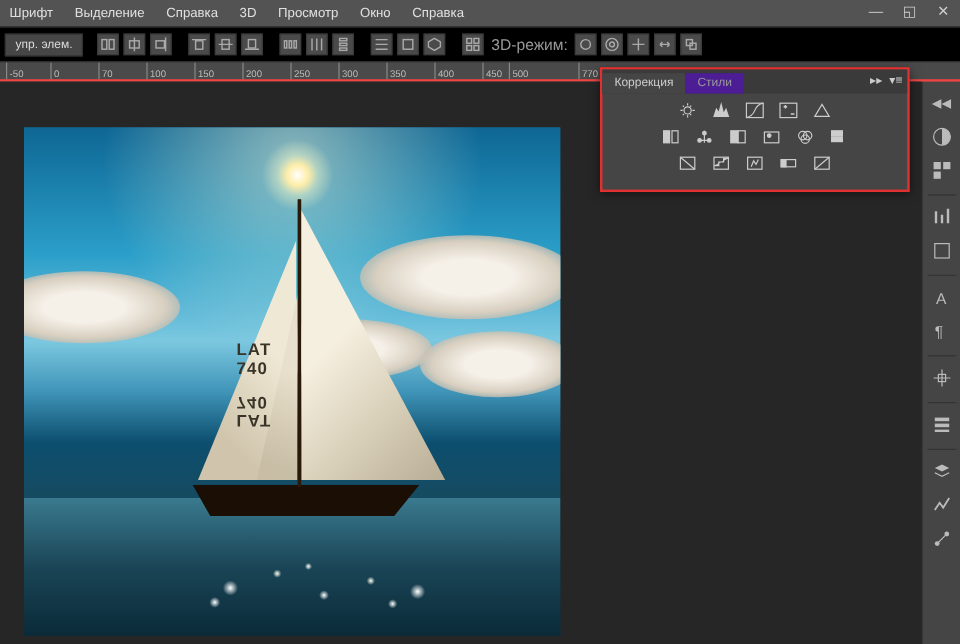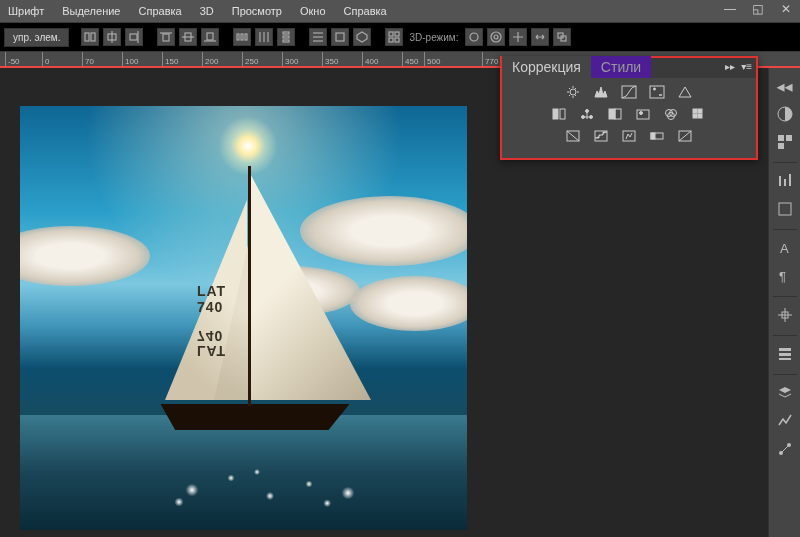--- a/index.html
+++ b/index.html
@@ -6,21 +6,21 @@
 body{background:#535353;width:800px;height:537px;overflow:hidden;position:relative}
 .menubar{background:#535353;height:22px;display:flex;align-items:center;padding:0 8px;font-size:11px;color:#e0e0e0}
 .menubar span{margin-right:18px;cursor:default}
 .window-controls{position:absolute;right:6px;top:2px;display:flex;gap:12px}
 .window-controls div{width:16px;height:14px;display:flex;align-items:center;justify-content:center;color:#ccc;font-size:12px;cursor:pointer}
 .options-bar{background:#000000;height:30px;border-top:1px solid #3a3a3a;border-bottom:1px solid #3a3a3a;display:flex;align-items:center;padding:0 4px;position:relative}
 .opt-label{background:#464646;color:#ddd;font-size:10px;padding:3px 8px;border:1px solid #333;margin-right:12px}
 .opt-group{display:flex;gap:4px;margin-right:14px}
 .opt-btn{width:18px;height:18px;background:#4a4a4a;border:1px solid #3a3a3a;display:flex;align-items:center;justify-content:center;color:#aaa;font-size:10px;cursor:pointer}
 .opt-btn svg{width:12px;height:12px;stroke:#aaa;fill:none;stroke-width:1.2}
-.mode3d{color:#999;font-size:10px;margin:12px 6px}
+.mode3d{color:#999;font-size:13px;margin:12px 6px}
 .workspace-dd{position:absolute;right:10px;top:4px;background:#3a3a3a;color:#ccc;font-size:10px;padding:3px 18px 3px 8px;border:1px solid #2a2a2a;width:140px}
 .workspace-dd:after{content:"▾";position:absolute;right:4px;top:2px;color:#999}
 .ruler-h{background:#4a4a4a;height:16px;border-bottom:2px solid #ef4444;position:relative;overflow:hidden}
 .ruler-h .tick{position:absolute;top:0;height:16px;border-left:1px solid #888;padding-left:2px;font-size:8px;color:#bbb;line-height:20px}
 .main{display:flex;height:469px;background:#262626}
 .canvas-area{flex:1;background:#262626;position:relative;overflow:hidden}
 .canvas{position:absolute;left:20px;top:38px;width:447px;height:424px;background:linear-gradient(180deg,#0e6694 0%,#2b9fc9 25%,#7cc8e0 42%,#3f94b8 52%,#0c4e6e 62%,#1a4a5a 78%,#05283a 100%);overflow:hidden}
 .sun{position:absolute;left:198px;top:10px;width:60px;height:60px;background:radial-gradient(circle,#fff 0%,#ffeeaa 20%,rgba(255,255,200,0.4) 40%,transparent 70%)}
 .sunburst{position:absolute;left:0;top:0;width:100%;height:250px;background:radial-gradient(ellipse at 50% 10%,rgba(255,255,220,0.5) 0%,transparent 50%)}
 .cloud{position:absolute;background:radial-gradient(ellipse,#f5f0e8 30%,#d8cfc0 60%,rgba(180,170,155,0.6) 80%,transparent 100%);border-radius:50%}
@@ -36,21 +36,21 @@
 .jib{position:absolute;left:145px;bottom:130px;width:82px;height:200px;background:linear-gradient(225deg,#efe8d5 40%,#d0c5ac 80%);clip-path:polygon(100% 0%,100% 100%,0% 100%)}
 .staysail{position:absolute;left:194px;bottom:130px;width:34px;height:155px;background:linear-gradient(200deg,#e8e0cc 40%,#c8bda5 90%);clip-path:polygon(100% 0%,100% 100%,0% 100%)}
 .sailtxt{position:absolute;left:177px;bottom:215px;font-size:14px;font-weight:bold;color:#3a3428;line-height:1.1;letter-spacing:1px}
 .sailtxt2{position:absolute;left:177px;bottom:172px;font-size:14px;font-weight:bold;color:#3a3428;transform:scaleY(-1);line-height:1.1;letter-spacing:1px}
 .right-dock{width:32px;background:#454545;border-left:1px solid #333;display:flex;flex-direction:column;align-items:center;padding-top:6px;gap:2px}
 .dock-btn{width:24px;height:24px;display:flex;align-items:center;justify-content:center;color:#bbb;cursor:pointer;margin-bottom:2px}
 .dock-btn svg{width:16px;height:16px;fill:#bbb}
 .dock-sep{width:24px;height:1px;background:#333;margin:4px 0}
 .panel{position:absolute;left:500px;top:56px;width:258px;height:104px;background:#454545;border:2px solid #e03030;box-shadow:0 2px 8px rgba(0,0,0,0.5)}
 .panel-tabs{display:flex;background:#3a3a3a;height:20px;align-items:flex-end}
-.panel-tab{padding:3px 10px;font-size:14px;color:#ccc;background:#454545;cursor:pointer}
+.panel-tab{padding:3px 10px;font-size:10px;color:#ccc;background:#454545;cursor:pointer}
 .panel-tab.inactive{background:#4c1d95;color:#999}
 .panel-menu{position:absolute;right:4px;top:3px;color:#ccc;font-size:10px;display:flex;gap:6px}
 .panel-body{padding:6px 10px}
 .panel-title{color:#ddd;font-size:10px;margin-bottom:8px}
 .adj-row{display:flex;justify-content:center;gap:10px;margin-bottom:6px}
 .adj-icon{width:18px;height:16px;display:flex;align-items:center;justify-content:center;color:#ccc;cursor:pointer}
 .adj-icon svg{width:16px;height:14px;fill:#ccc;stroke:#ccc}
 </style>
 </head>
 <body>

